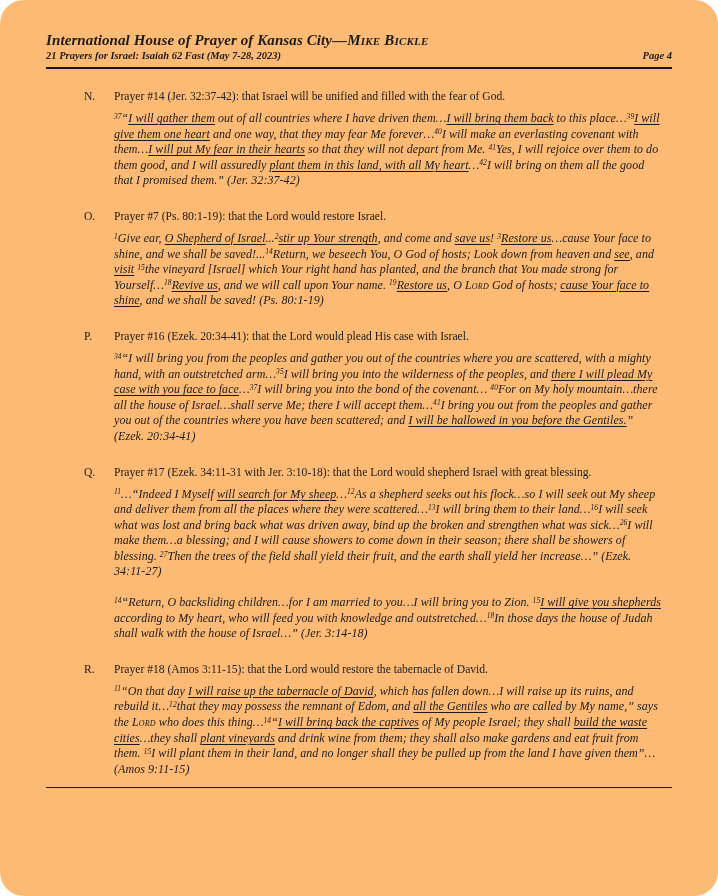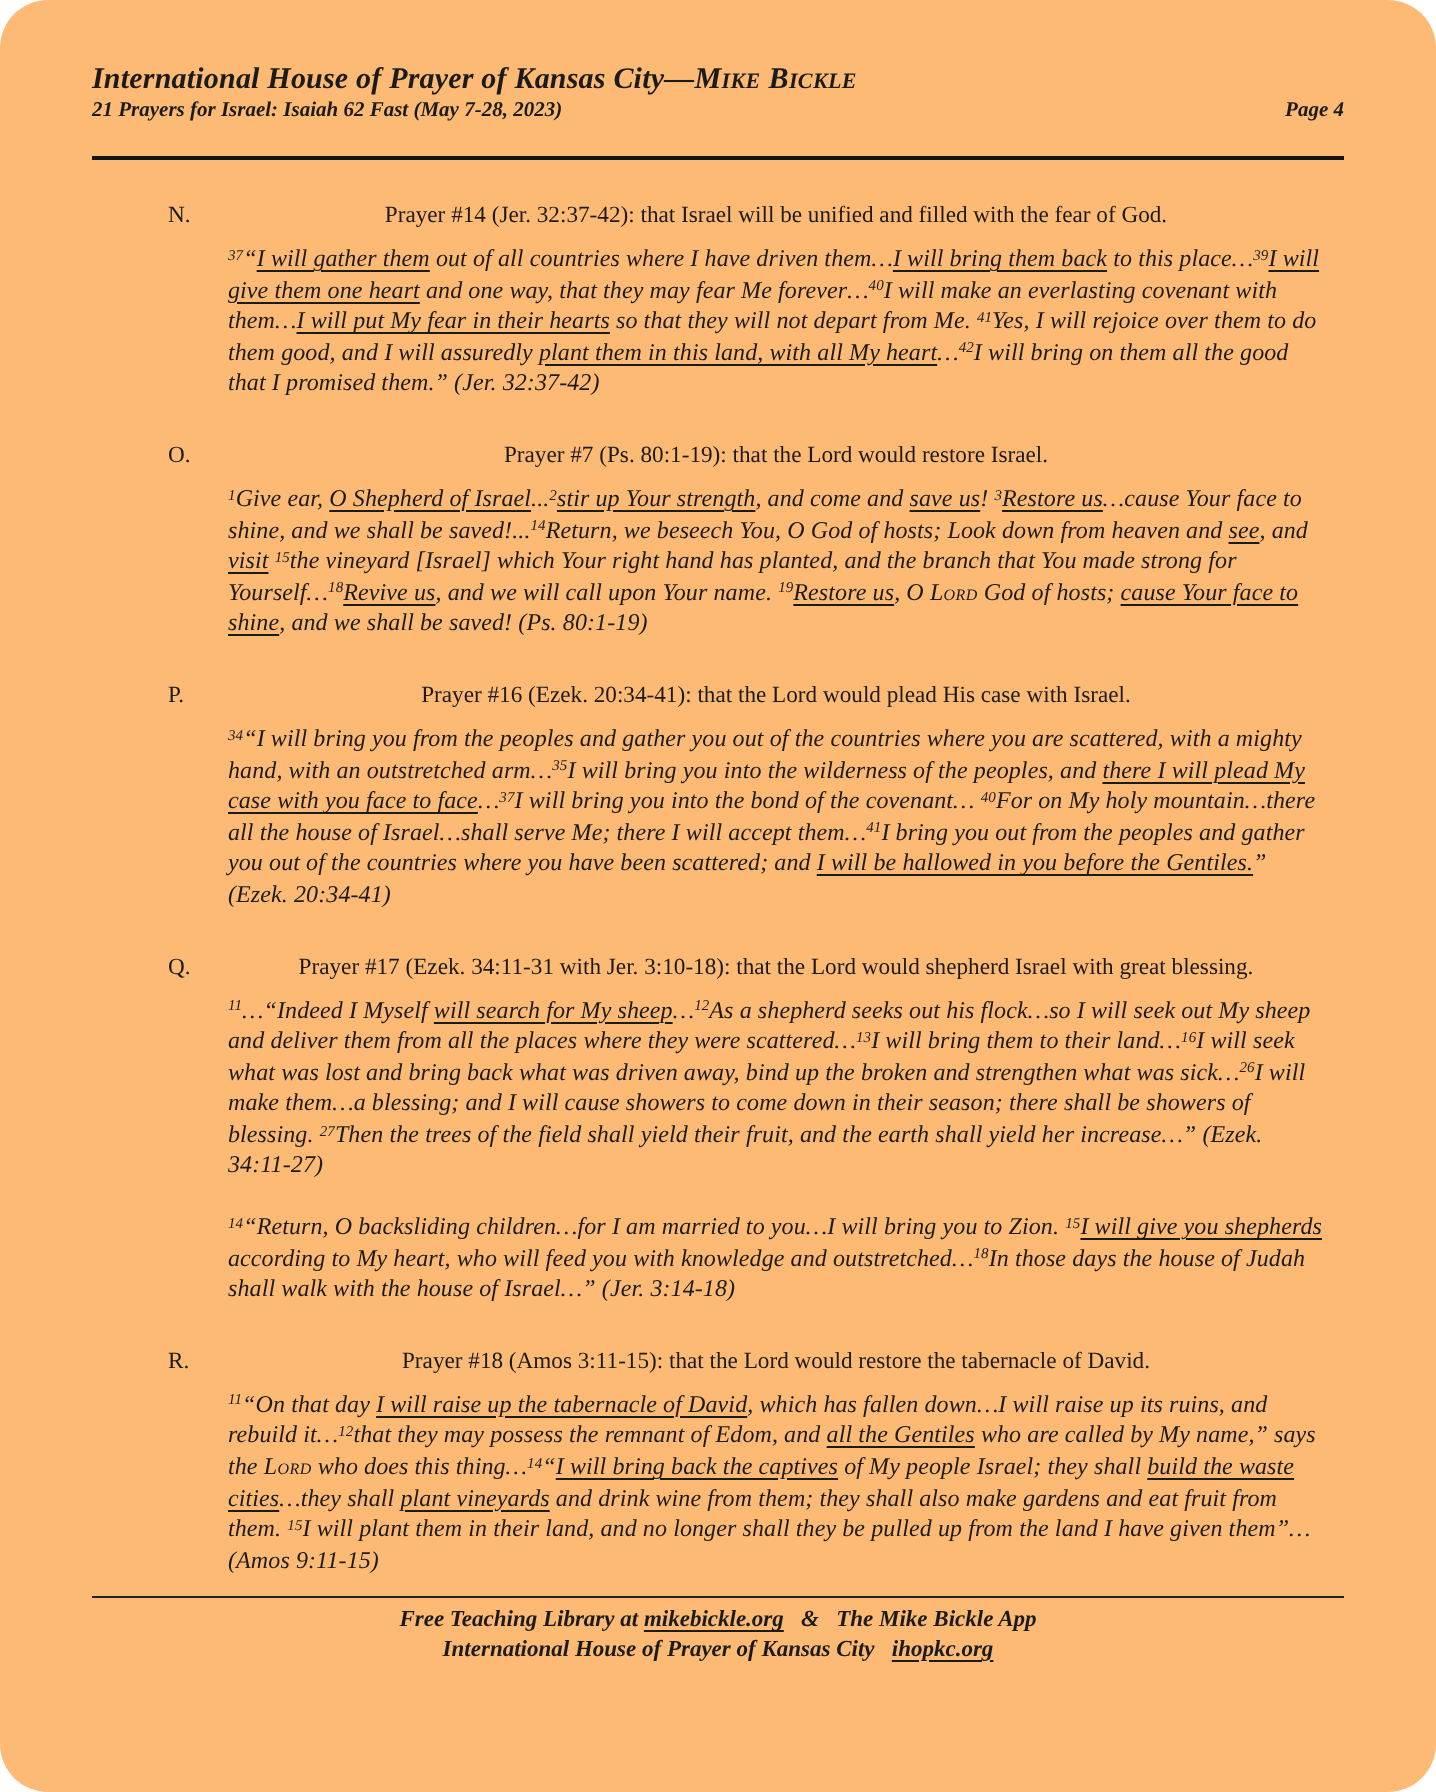--- a/index.html
+++ b/index.html
@@ -23,31 +23,31 @@
     letter-spacing: 0.1px;
   }
   .h-sub {
     display: flex;
     justify-content: space-between;
     align-items: baseline;
     font-size: 10.5px;
     font-weight: bold;
     font-style: italic;
     margin-top: 1px;
-    padding-bottom: 17px;
+    padding-bottom: 6px;
   }
   .rule-header { margin: 0 46px; border-top: 2.5px solid #161616; }
   .rule-footer { margin: 0 46px; border-top: 1.5px solid #222222; }
 
   main { padding: 20px 56px 0 84px; }
   .sec { margin-bottom: 20px; }
   .sec:last-child { margin-bottom: 10px; }
   .sec-head { display: flex; font-size: 11.6px; line-height: 15px; }
   .letter { width: 30px; flex: none; }
-  .heading { flex: 1; text-align: center; }
+  .heading { flex: 1; }
   .quote {
     margin: 7px 0 0 30px;
     font-size: 12px;
     font-weight: normal;
     font-style: italic;
     line-height: 15.6px;
     letter-spacing: 0.05px;
   }
   .quote + .quote { margin-top: 15px; }
   .quote sup {
@@ -126,22 +126,14 @@
       <div class="sec-head">
         <span class="letter">R.</span>
         <span class="heading">Prayer #18 (Amos 3:11-15): that the Lord would restore the tabernacle of David.</span>
       </div>
       <p class="quote"><sup>11</sup><span>“On that day </span><span class="u">I will raise up the tabernacle of David</span><span>, which has fallen down…I will raise up its ruins, and rebuild it…</span><sup>12</sup><span>that they may possess the remnant of Edom, and </span><span class="u">all the Gentiles</span><span> who are called by My name,” says the </span><span class="sc">Lord</span><span> who does this thing…</span><sup>14</sup><span>“</span><span class="u">I will bring back the captives</span><span> of My people Israel; they shall </span><span class="u">build the waste cities</span><span>…they shall </span><span class="u">plant vineyards</span><span> and drink wine from them; they shall also make gardens and eat fruit from them. </span><sup>15</sup><span>I will plant them in their land, and no longer shall they be pulled up from the land I have given them”… (Amos 9:11-15)</span></p>
     </section>
 
   </main>
 
   <div class="rule-footer"></div>
-  <footer>
-    <div>
-      <span>Free Teaching Library at </span><span class="f-link">mikebickle.org</span><span> &nbsp; &amp; &nbsp; The Mike Bickle App</span>
-    </div>
-    <div>
-      <span>International House of Prayer of Kansas City &nbsp; </span><span class="f-link">ihopkc.org</span>
-    </div>
-  </footer>
 
 </div>
 
 </body></html>

